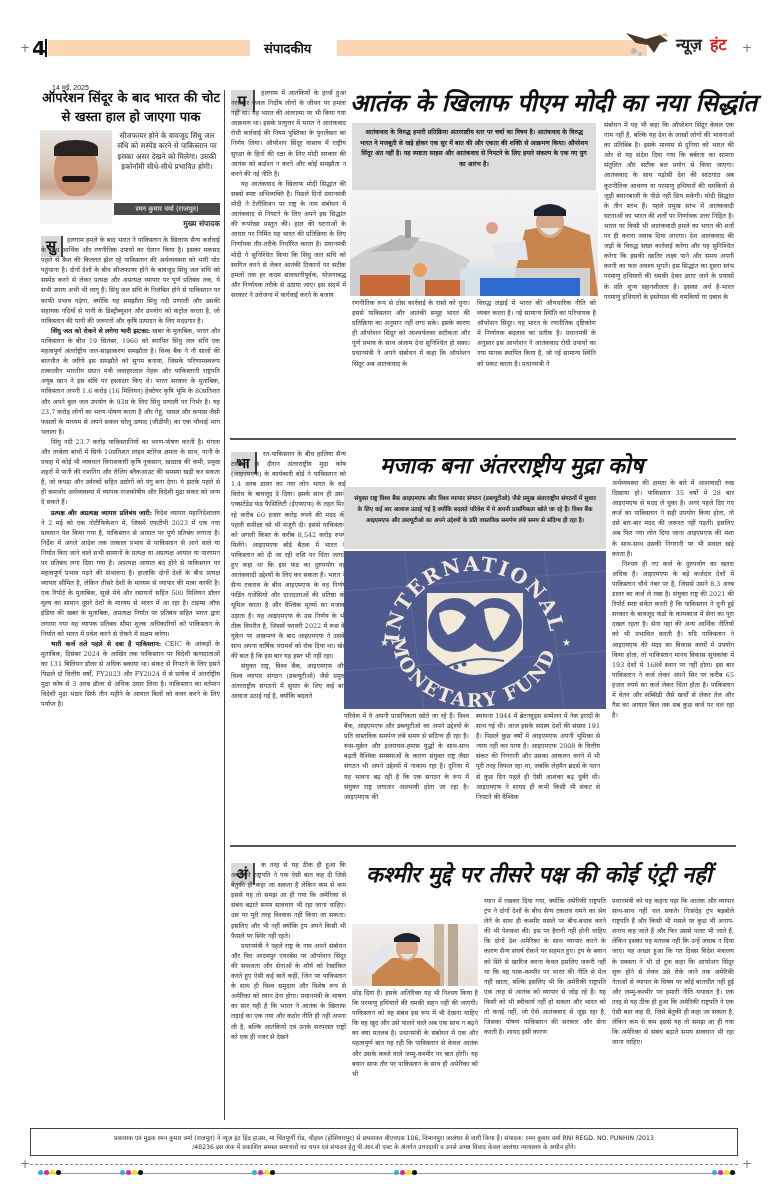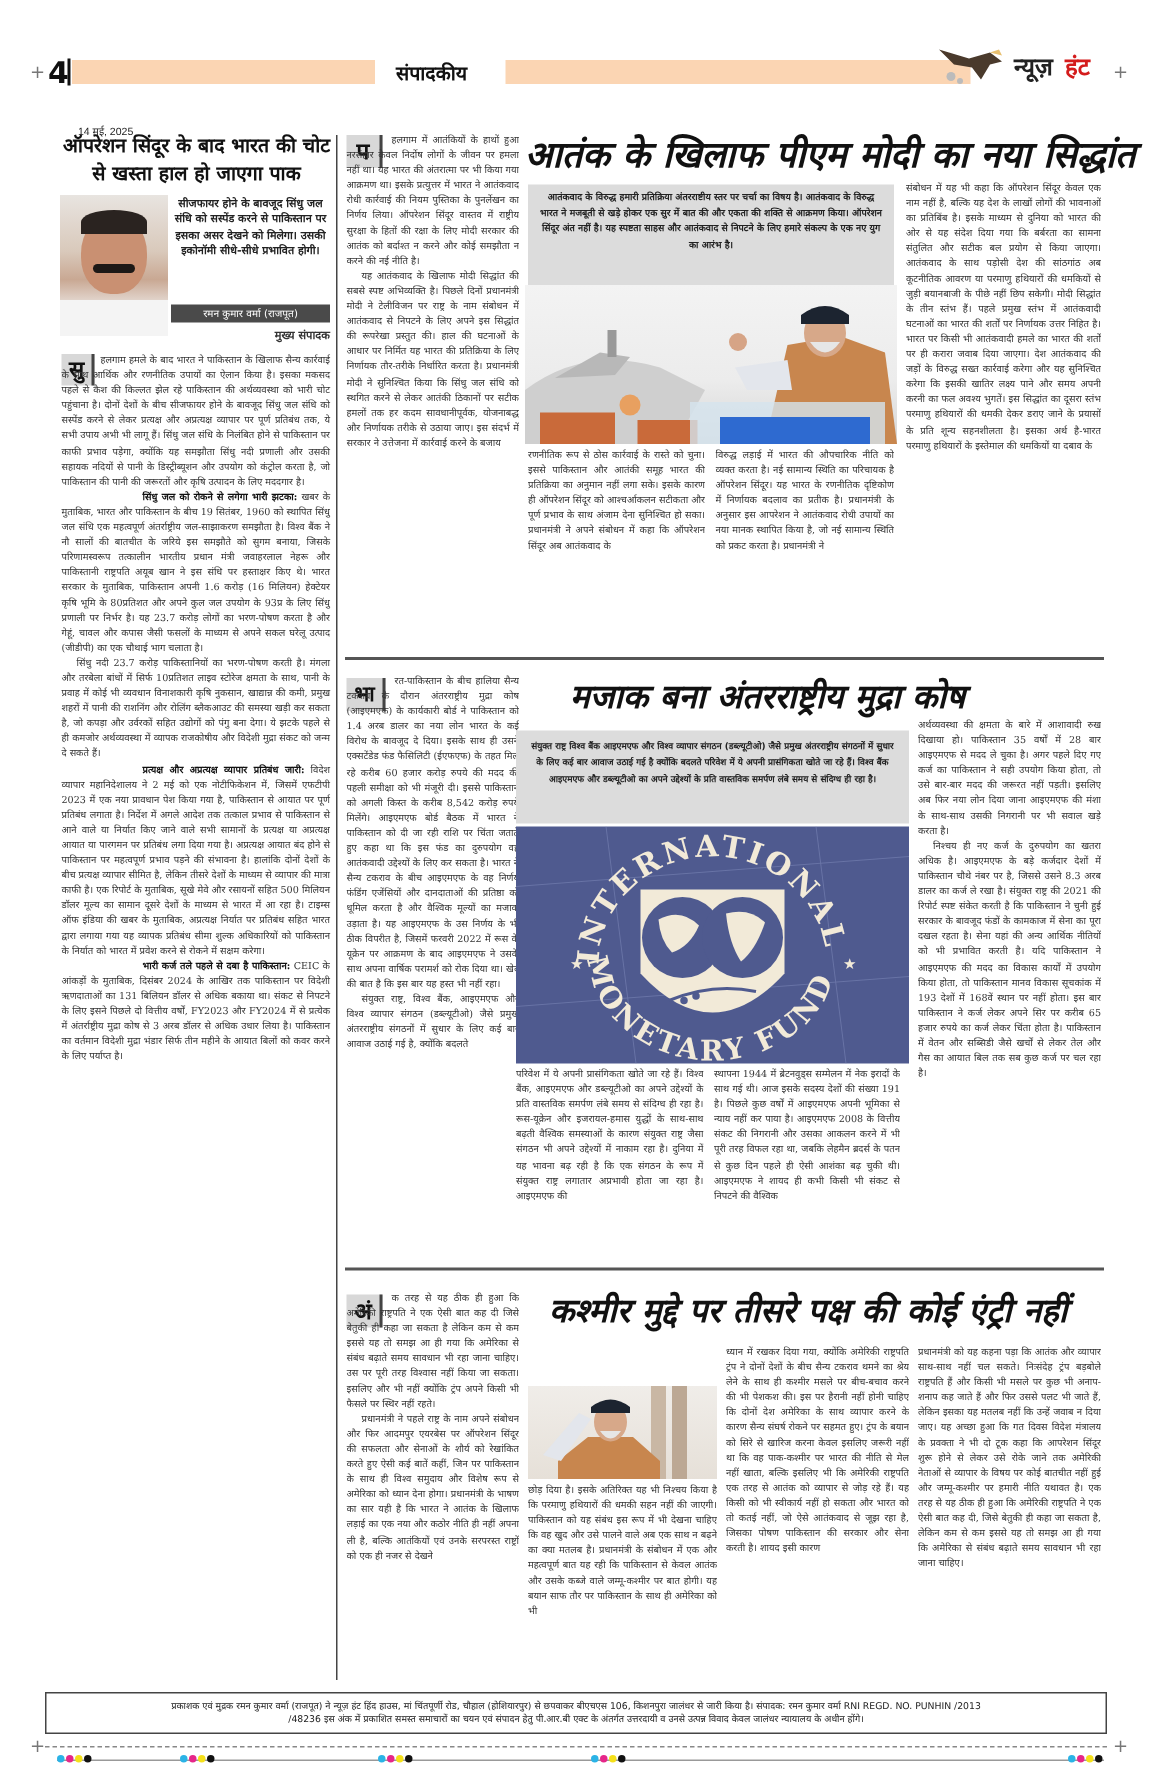--- a/index.html
+++ b/index.html
@@ -19,29 +19,29 @@
   .logo .bird { position: absolute; left: 0; top: 2px; width: 46px; height: 28px; }
   .logo .word1 { position: absolute; left: 52px; top: 6px; font-family: "DejaVu Sans", sans-serif; font-size: 16px; font-weight: bold; color: #222; }
   .logo .word2 { position: absolute; left: 86px; top: 6px; font-family: "DejaVu Sans", sans-serif; font-size: 16px; font-weight: bold; color: #d41c1c; }
 
   .col-rule { position: absolute; background: #444; width: 1px; }
   .h-rule { position: absolute; background: #555; height: 2px; }
 
   .body-text { font-family: "DejaVu Serif", serif; font-size: 6.4px; line-height: 10.1px; color: #333; text-align: justify; }
   .body-text p { text-indent: 10px; }
   .body-text p.noindent { text-indent: 0; }
-  .body-text b { color: #111; margin-left: 44px; }
+  .body-text b { color: #111; }
 
   .lead-headline { position: absolute; left: 40px; top: 88px; width: 182px; font-family: "DejaVu Sans", sans-serif; font-weight: bold; font-size: 13px; line-height: 19px; color: #111; text-align: center; }
   .editor-photo { position: absolute; left: 40px; top: 130px; width: 72px; height: 94px; background: linear-gradient(180deg,#e8e4e0 0%,#d9c9bb 40%,#c9a893 60%,#f2f2f2 85%); overflow: hidden; }
   .editor-photo .face { position: absolute; left: 14px; top: 12px; width: 44px; height: 54px; border-radius: 50% 50% 45% 45%; background: #c99072; }
   .editor-photo .hair { position: absolute; left: 14px; top: 10px; width: 44px; height: 16px; border-radius: 50% 50% 0 0; background: #2a2320; }
   .editor-photo .mous { position: absolute; left: 22px; top: 46px; width: 28px; height: 6px; border-radius: 3px; background: #1d1816; }
   .editor-photo .shirt { position: absolute; left: 0; top: 70px; width: 72px; height: 24px; background: #f4f4f4; }
-  .editor-quote { position: absolute; left: 114px; top: 131px; width: 106px; font-family: "DejaVu Sans", sans-serif; font-weight: bold; font-size: 7.3px; line-height: 10.3px; color: #222; text-align: center; }
+  .editor-quote { position: absolute; left: 114px; top: 131px; width: 106px; font-family: "DejaVu Sans", sans-serif; font-weight: normal; font-size: 7.3px; line-height: 10.3px; color: #222; text-align: center; }
   .editor-name { position: absolute; left: 114px; top: 203px; width: 106px; height: 12px; background: #4a4a4a; color: #fff; font-family: "DejaVu Sans", sans-serif; font-size: 6.8px; line-height: 12px; text-align: center; }
   .editor-title { position: absolute; left: 114px; top: 218px; width: 106px; font-family: "DejaVu Sans", sans-serif; font-weight: bold; font-size: 7.5px; text-align: right; color: #333; }
 
   .dropcap { position: absolute; background: #d8d8d8; border-right: 2px solid #444; font-family: "DejaVu Sans", sans-serif; font-weight: bold; color: #111; text-align: center; }
 
   .col-block { position: absolute; }
   .art-headline { position: absolute; font-family: "DejaVu Sans", sans-serif; font-weight: bold; color: #111; white-space: nowrap; font-style: italic; }
   .pull-quote { position: absolute; background: #dcdcdc; font-family: "DejaVu Sans", sans-serif; font-weight: bold; color: #222; text-align: center; }
 
   .photo-modi1 { position: absolute; left: 350px; top: 190px; width: 248px; height: 106px; overflow: hidden; background: linear-gradient(180deg,#f3f3f3 0%,#ececec 60%,#d6d6d6 100%); }
@@ -124,21 +124,21 @@
     <path d="M175 40 L210 34 L240 45 L248 106 L160 106 Z" fill="#c8864e"></path>
     <ellipse cx="200" cy="32" rx="14" ry="16" fill="#d7a889"></ellipse>
     <path d="M184 20 Q200 8 216 20 L216 26 L184 26 Z" fill="#1c2430"></path>
     <path d="M190 38 Q200 52 210 38 Z" fill="#e6e6e6"></path>
     <path d="M140 55 L175 50 L178 70 L148 70 Z" fill="#e3e6ec"></path>
     <circle cx="142" cy="38" r="6" fill="#d6a486"></circle>
     <rect x="110" y="78" width="130" height="28" fill="#d5e4ee" opacity="0.8"></rect>
     <rect x="130" y="88" width="100" height="18" fill="#2e6ad0"></rect>
   </svg>
 </div>
-<div class="col-block body-text" style="left:352px;top:298px;width:118px;height:136px;overflow:hidden;">रणनीतिक रूप से ठोस कार्रवाई के रास्ते को चुना। इससे पाकिस्तान और आतंकी समूह भारत की प्रतिक्रिया का अनुमान नहीं लगा सके। इसके कारण ही ऑपरेशन सिंदूर को आश्चर्आकलन सटीकता और पूर्ण प्रभाव के साथ अंजाम देना सुनिश्चित हो सका। प्रधानमंत्री ने अपने संबोधन में कहा कि ऑपरेशन सिंदूर अब आतंकवाद के</div>
+<div class="col-block body-text" style="left:352px;top:298px;width:118px;height:136px;overflow:hidden;">रणनीतिक रूप से ठोस कार्रवाई के रास्ते को चुना। इससे पाकिस्तान और आतंकी समूह भारत की प्रतिक्रिया का अनुमान नहीं लगा सके। इसके कारण ही ऑपरेशन सिंदूर को आश्चर्फरवर सटीकता और पूर्ण प्रभाव के साथ अंजाम देना सुनिश्चित हो सका। प्रधानमंत्री ने अपने संबोधन में कहा कि ऑपरेशन सिंदूर अब आतंकवाद के</div>
 <div class="col-block body-text" style="left:477px;top:298px;width:119px;height:136px;overflow:hidden;">विरुद्ध लड़ाई में भारत की औपचारिक नीति को व्यक्त करता है। नई सामान्य स्थिति का परिचायक है ऑपरेशन सिंदूर। यह भारत के रणनीतिक दृष्टिकोण में निर्णायक बदलाव का प्रतीक है। प्रधानमंत्री के अनुसार इस आपरेशन ने आतंकवाद रोधी उपायों का नया मानक स्थापित किया है, जो नई सामान्य स्थिति को प्रकट करता है। प्रधानमंत्री ने</div>
 <div class="col-block body-text" style="left:604px;top:120px;width:130px;height:314px;overflow:hidden;">संबोधन में यह भी कहा कि ऑपरेशन सिंदूर केवल एक नाम नहीं है, बल्कि यह देश के लाखों लोगों की भावनाओं का प्रतिबिंब है। इसके माध्यम से दुनिया को भारत की ओर से यह संदेश दिया गया कि बर्बरता का सामना संतुलित और सटीक बल प्रयोग से किया जाएगा। आतंकवाद के साथ पड़ोसी देश की सांठगांठ अब कूटनीतिक आवरण या परमाणु हथियारों की धमकियों से जुड़ी बयानबाजी के पीछे नहीं छिप सकेगी। मोदी सिद्धांत के तीन स्तंभ हैं। पहले प्रमुख स्तंभ में आतंकवादी घटनाओं का भारत की शर्तों पर निर्णायक उत्तर निहित है। भारत पर किसी भी आतंकवादी हमले का भारत की शर्तों पर ही करारा जवाब दिया जाएगा। देश आतंकवाद की जड़ों के विरुद्ध सख्त कार्रवाई करेगा और यह सुनिश्चित करेगा कि इसकी खातिर लक्ष्य पाने और समय अपनी करनी का फल अवश्य भुगतें। इस सिद्धांत का दूसरा स्तंभ परमाणु हथियारों की धमकी देकर डराए जाने के प्रयासों के प्रति शून्य सहनशीलता है। इसका अर्थ है-भारत परमाणु हथियारों के इस्तेमाल की धमकियों या दबाव के</div>
 
 <div class="dropcap" style="left:231px;top:452px;width:26px;height:22px;font-size:14px;line-height:22px;">भा</div>
 <div class="col-block body-text" style="left:231px;top:449px;width:115px;height:392px;overflow:hidden;">
   <p class="noindent" style="text-indent:32px;">रत-पाकिस्तान के बीच हालिया सैन्य टकराव के दौरान अंतरराष्ट्रीय मुद्रा कोष (आइएमएफ) के कार्यकारी बोर्ड ने पाकिस्तान को 1.4 अरब डालर का नया लोन भारत के कई विरोध के बावजूद दे दिया। इसके साथ ही उसने एक्सटेंडेड फंड फैसिलिटी (ईएफएफ) के तहत मिल रहे करीब 60 हजार करोड़ रुपये की मदद की पहली समीक्षा को भी मंजूरी दी। इससे पाकिस्तान को अगली किस्त के करीब 8,542 करोड़ रुपये मिलेंगे। आइएमएफ बोर्ड बैठक में भारत ने पाकिस्तान को दी जा रही राशि पर चिंता जताते हुए कहा था कि इस फंड का दुरुपयोग वह आतंकवादी उद्देश्यों के लिए कर सकता है। भारत ने सैन्य टकराव के बीच आइएमएफ के वह निर्णय फंडिंग एजेंसियों और दानदाताओं की प्रतिष्ठा को धूमिल करता है और वैश्विक मूल्यों का मजाक उड़ाता है। यह आइएमएफ के उस निर्णय के भी ठीक विपरीत है, जिसमें फरवरी 2022 में रूस के यूक्रेन पर आक्रमण के बाद आइएमएफ ने उसके साथ अपना वार्षिक परामर्श को रोक दिया था। खेद की बात है कि इस बार यह हस्त भी नहीं रहा।</p>
   <p>संयुक्त राष्ट्र, विश्व बैंक, आइएमएफ और विश्व व्यापार संगठन (डब्ल्यूटीओ) जैसे प्रमुख अंतरराष्ट्रीय संगठनों में सुधार के लिए कई बार आवाज उठाई गई है, क्योंकि बदलते</p>
 </div>
 <div class="art-headline" style="left:380px;top:450px;font-size:22px;line-height:32px;">मजाक बना अंतरराष्ट्रीय मुद्रा कोष</div>
 <div class="pull-quote" style="left:344px;top:487px;width:262px;height:62px;font-size:5.9px;line-height:11px;padding:6px 8px;">संयुक्त राष्ट्र विश्व बैंक आइएमएफ और विश्व व्यापार संगठन (डब्ल्यूटीओ) जैसे प्रमुख अंतरराष्ट्रीय संगठनों में सुधार के लिए कई बार आवाज उठाई गई है क्योंकि बदलते परिवेश में ये अपनी प्रासंगिकता खोते जा रहे हैं। विश्व बैंक आइएमएफ और डब्ल्यूटीओ का अपने उद्देश्यों के प्रति वास्तविक समर्पण लंबे समय से संदिग्ध ही रहा है।</div>

